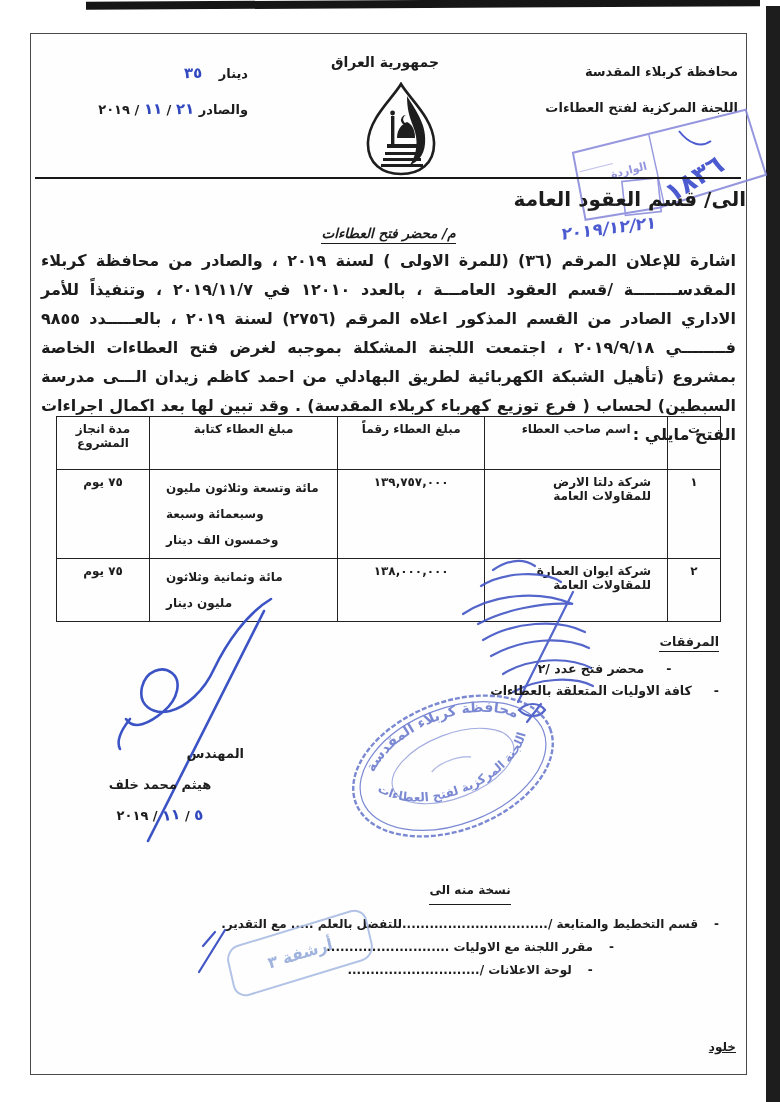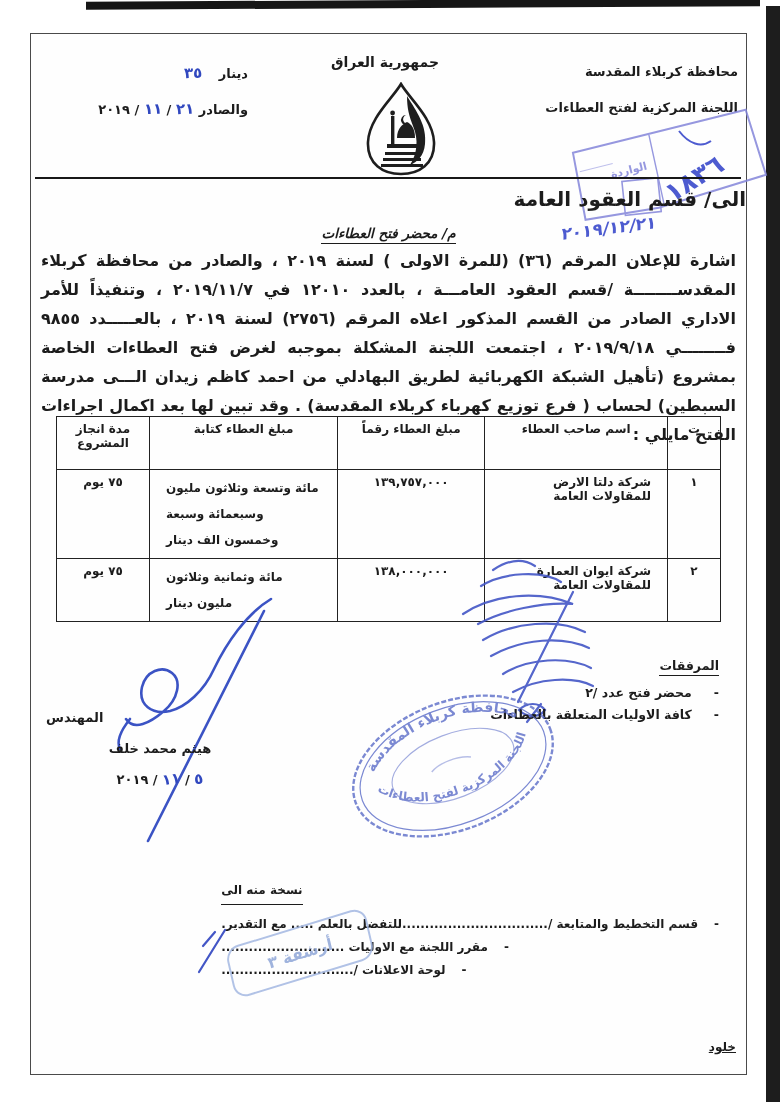--- a/index.html
+++ b/index.html
@@ -43,29 +43,29 @@
   .cell-name{text-align:right;padding-right:10px;margin-top:31px;}
   .cell-digits{text-align:center;letter-spacing:1px;}
   .cell-words{text-align:left;line-height:26px;}
   .cell-dur{text-align:center;}
   .cell-no{text-align:center;}
   .row1 td{height:58px;}
   .row2 td{height:46px;}
   .hdr-row th{height:42px;}
   
   .sig-block{top:668px;left:15px;width:228px;text-align:center;font-size:13px;font-weight:bold;line-height:31px;}
-  .sig-block .t{text-align:left;padding-right:30px;}
+  .sig-block .t{text-align:right;padding-right:30px;margin-top:36px;}
   .sig-block .ink-num{display:inline-block;transform:rotate(-8deg);font-size:15px;}
   
-  .attach{top:624px;right:27px;text-align:right;font-size:12.5px;font-weight:bold;direction:rtl;}
+  .attach{top:600px;right:27px;text-align:right;font-size:12.5px;font-weight:bold;direction:rtl;}
   .attach .title{display:inline-block;border-bottom:1.3px solid #1c1c1c;padding-bottom:2px;margin-bottom:9px;}
-  .attach .it{margin-bottom:7px;white-space:nowrap;}
+  .attach .it{margin-bottom:7px;white-space:nowrap;text-align:center;}
   .attach .dash{display:inline-block;margin-left:22px;}
   
-  .copyto{top:845px;right:27px;text-align:left;font-size:12px;font-weight:bold;direction:rtl;line-height:23px;}
+  .copyto{top:845px;right:27px;text-align:center;font-size:12px;font-weight:bold;direction:rtl;line-height:23px;}
   .copyto .title{display:inline-block;border-bottom:1.3px solid #1c1c1c;padding-bottom:2px;margin-bottom:8px;}
   .copyto .it{white-space:nowrap;}
   .copyto .dash{display:inline-block;margin-left:16px;}
   
   .arch-stamp{
     top:893px;left:196px;width:142px;height:48px;border:2.5px solid #a4b8e2;border-radius:14px;
     transform:rotate(-17deg) skewX(-4deg);color:#8fa6d8;font-size:16px;font-weight:bold;
     display:flex;align-items:center;justify-content:center;opacity:.85;letter-spacing:2px;
   }
   .footer-name{top:1006px;right:10px;font-size:12px;font-weight:bold;text-decoration:underline;}

